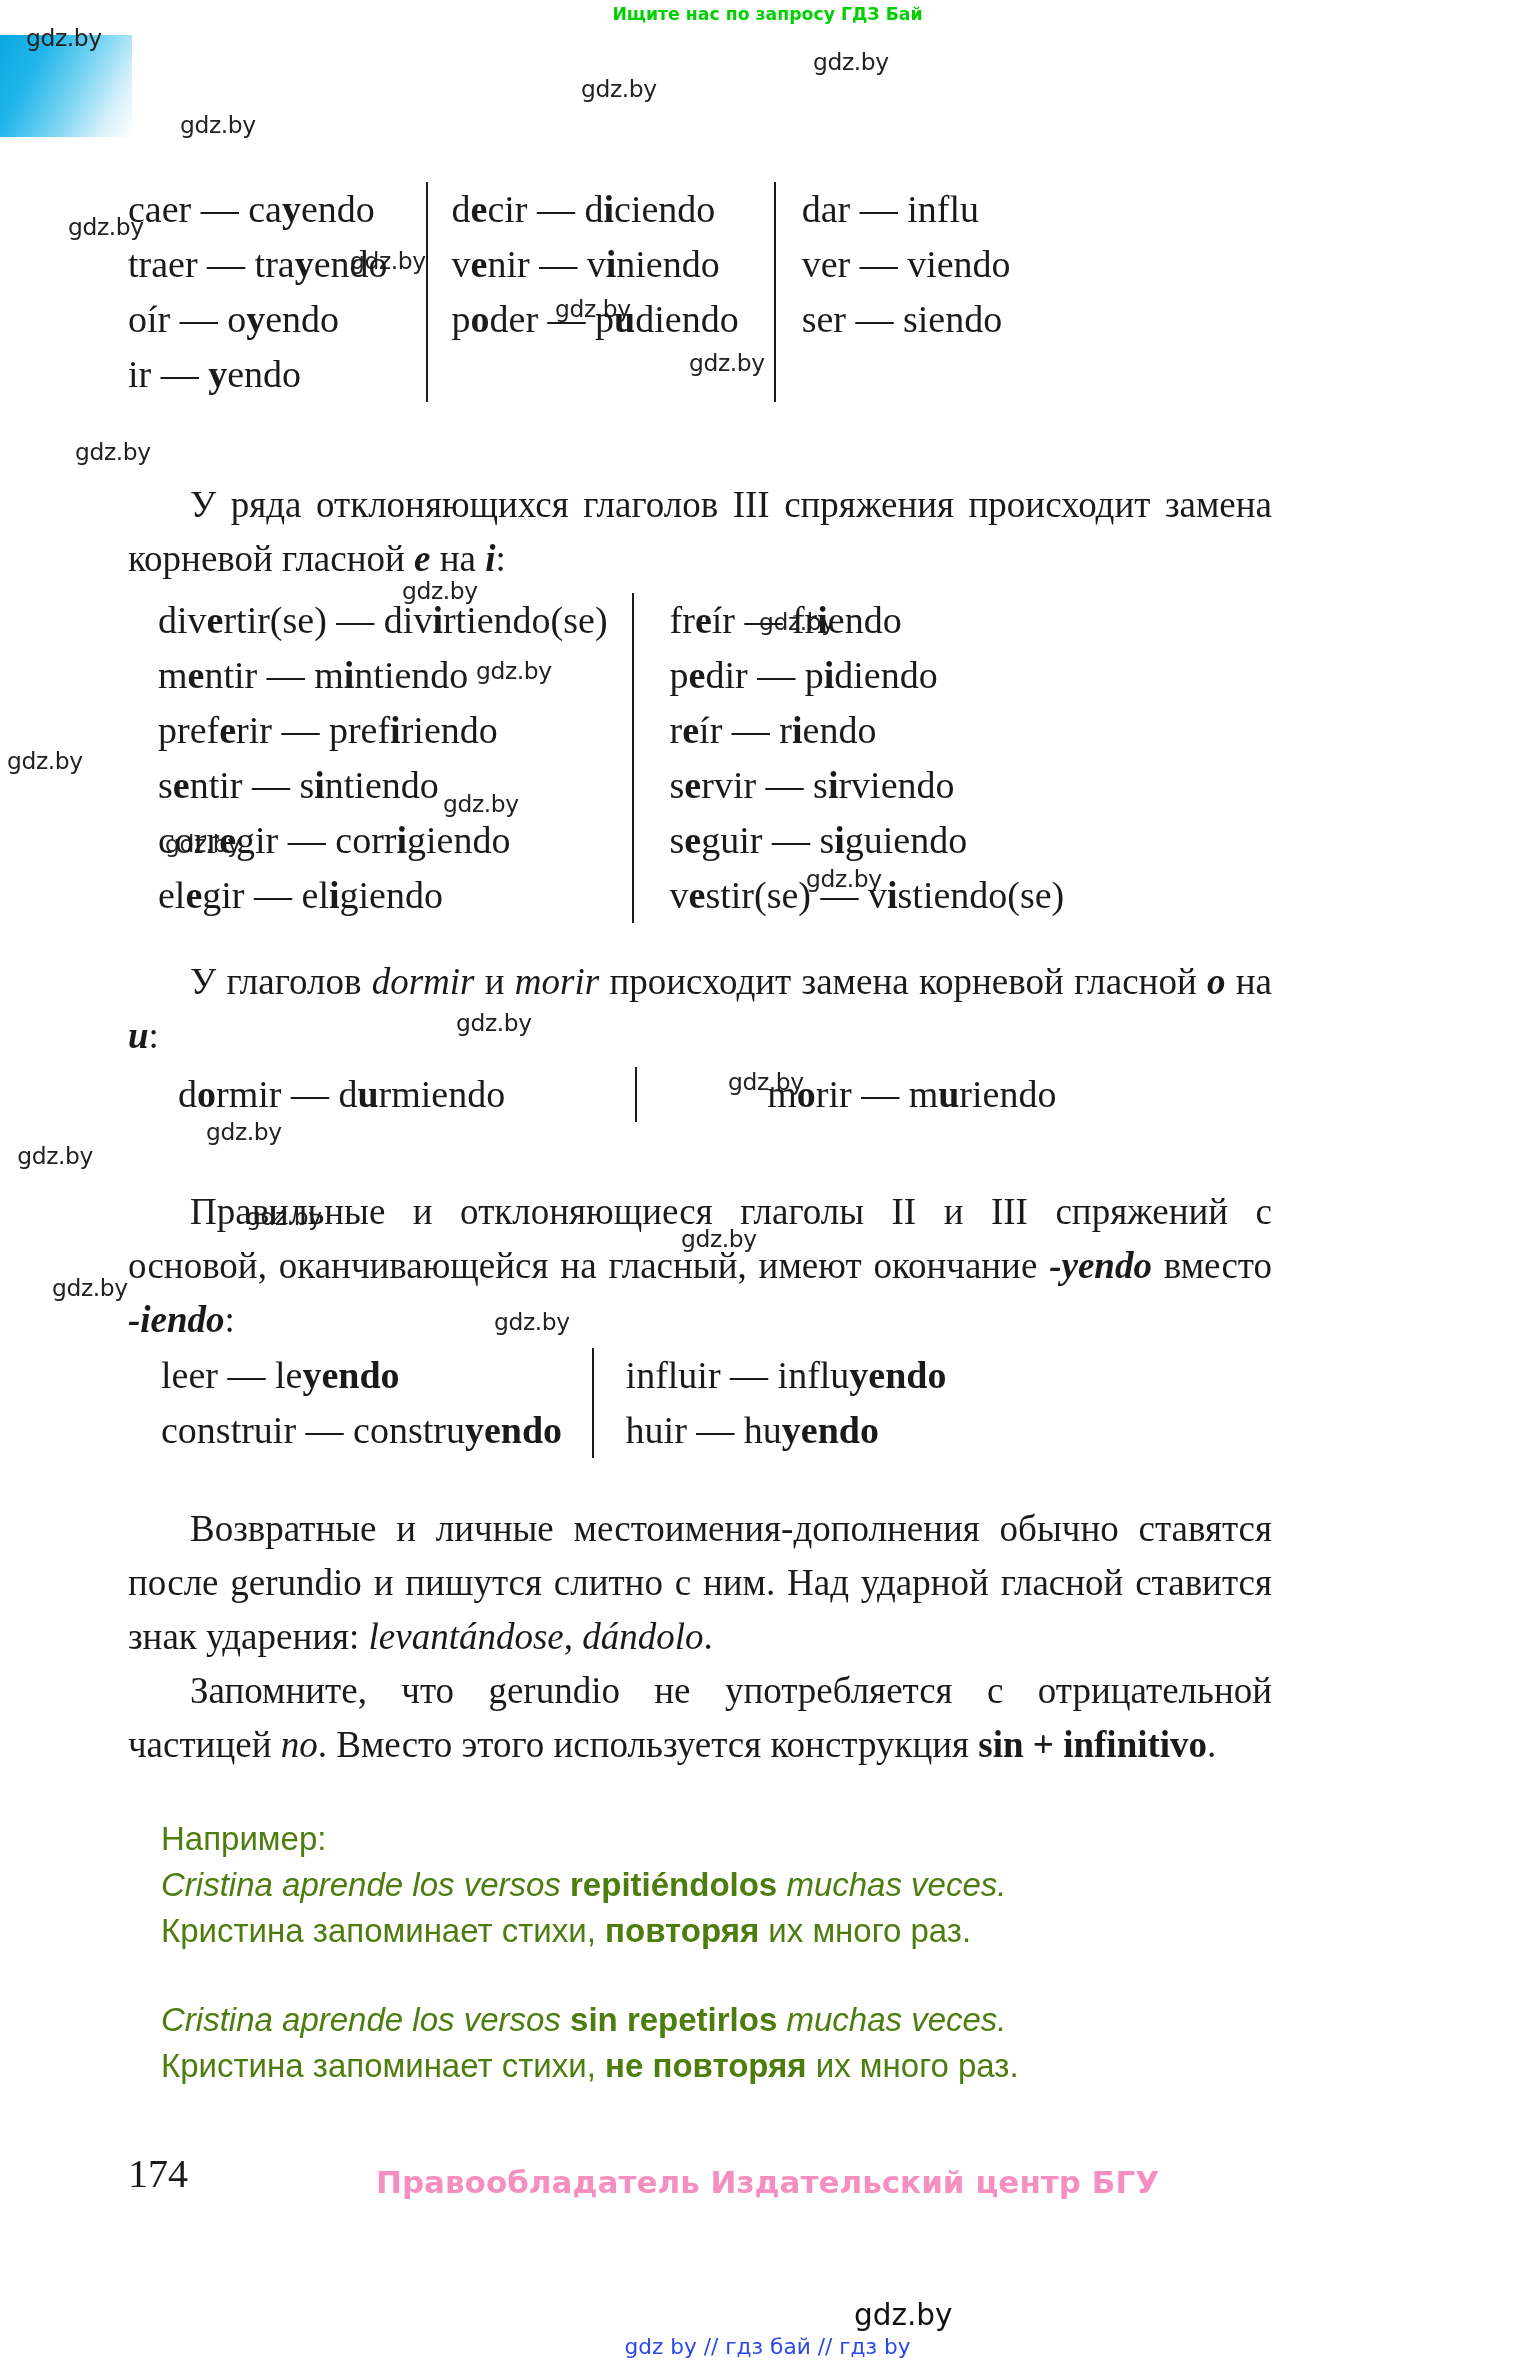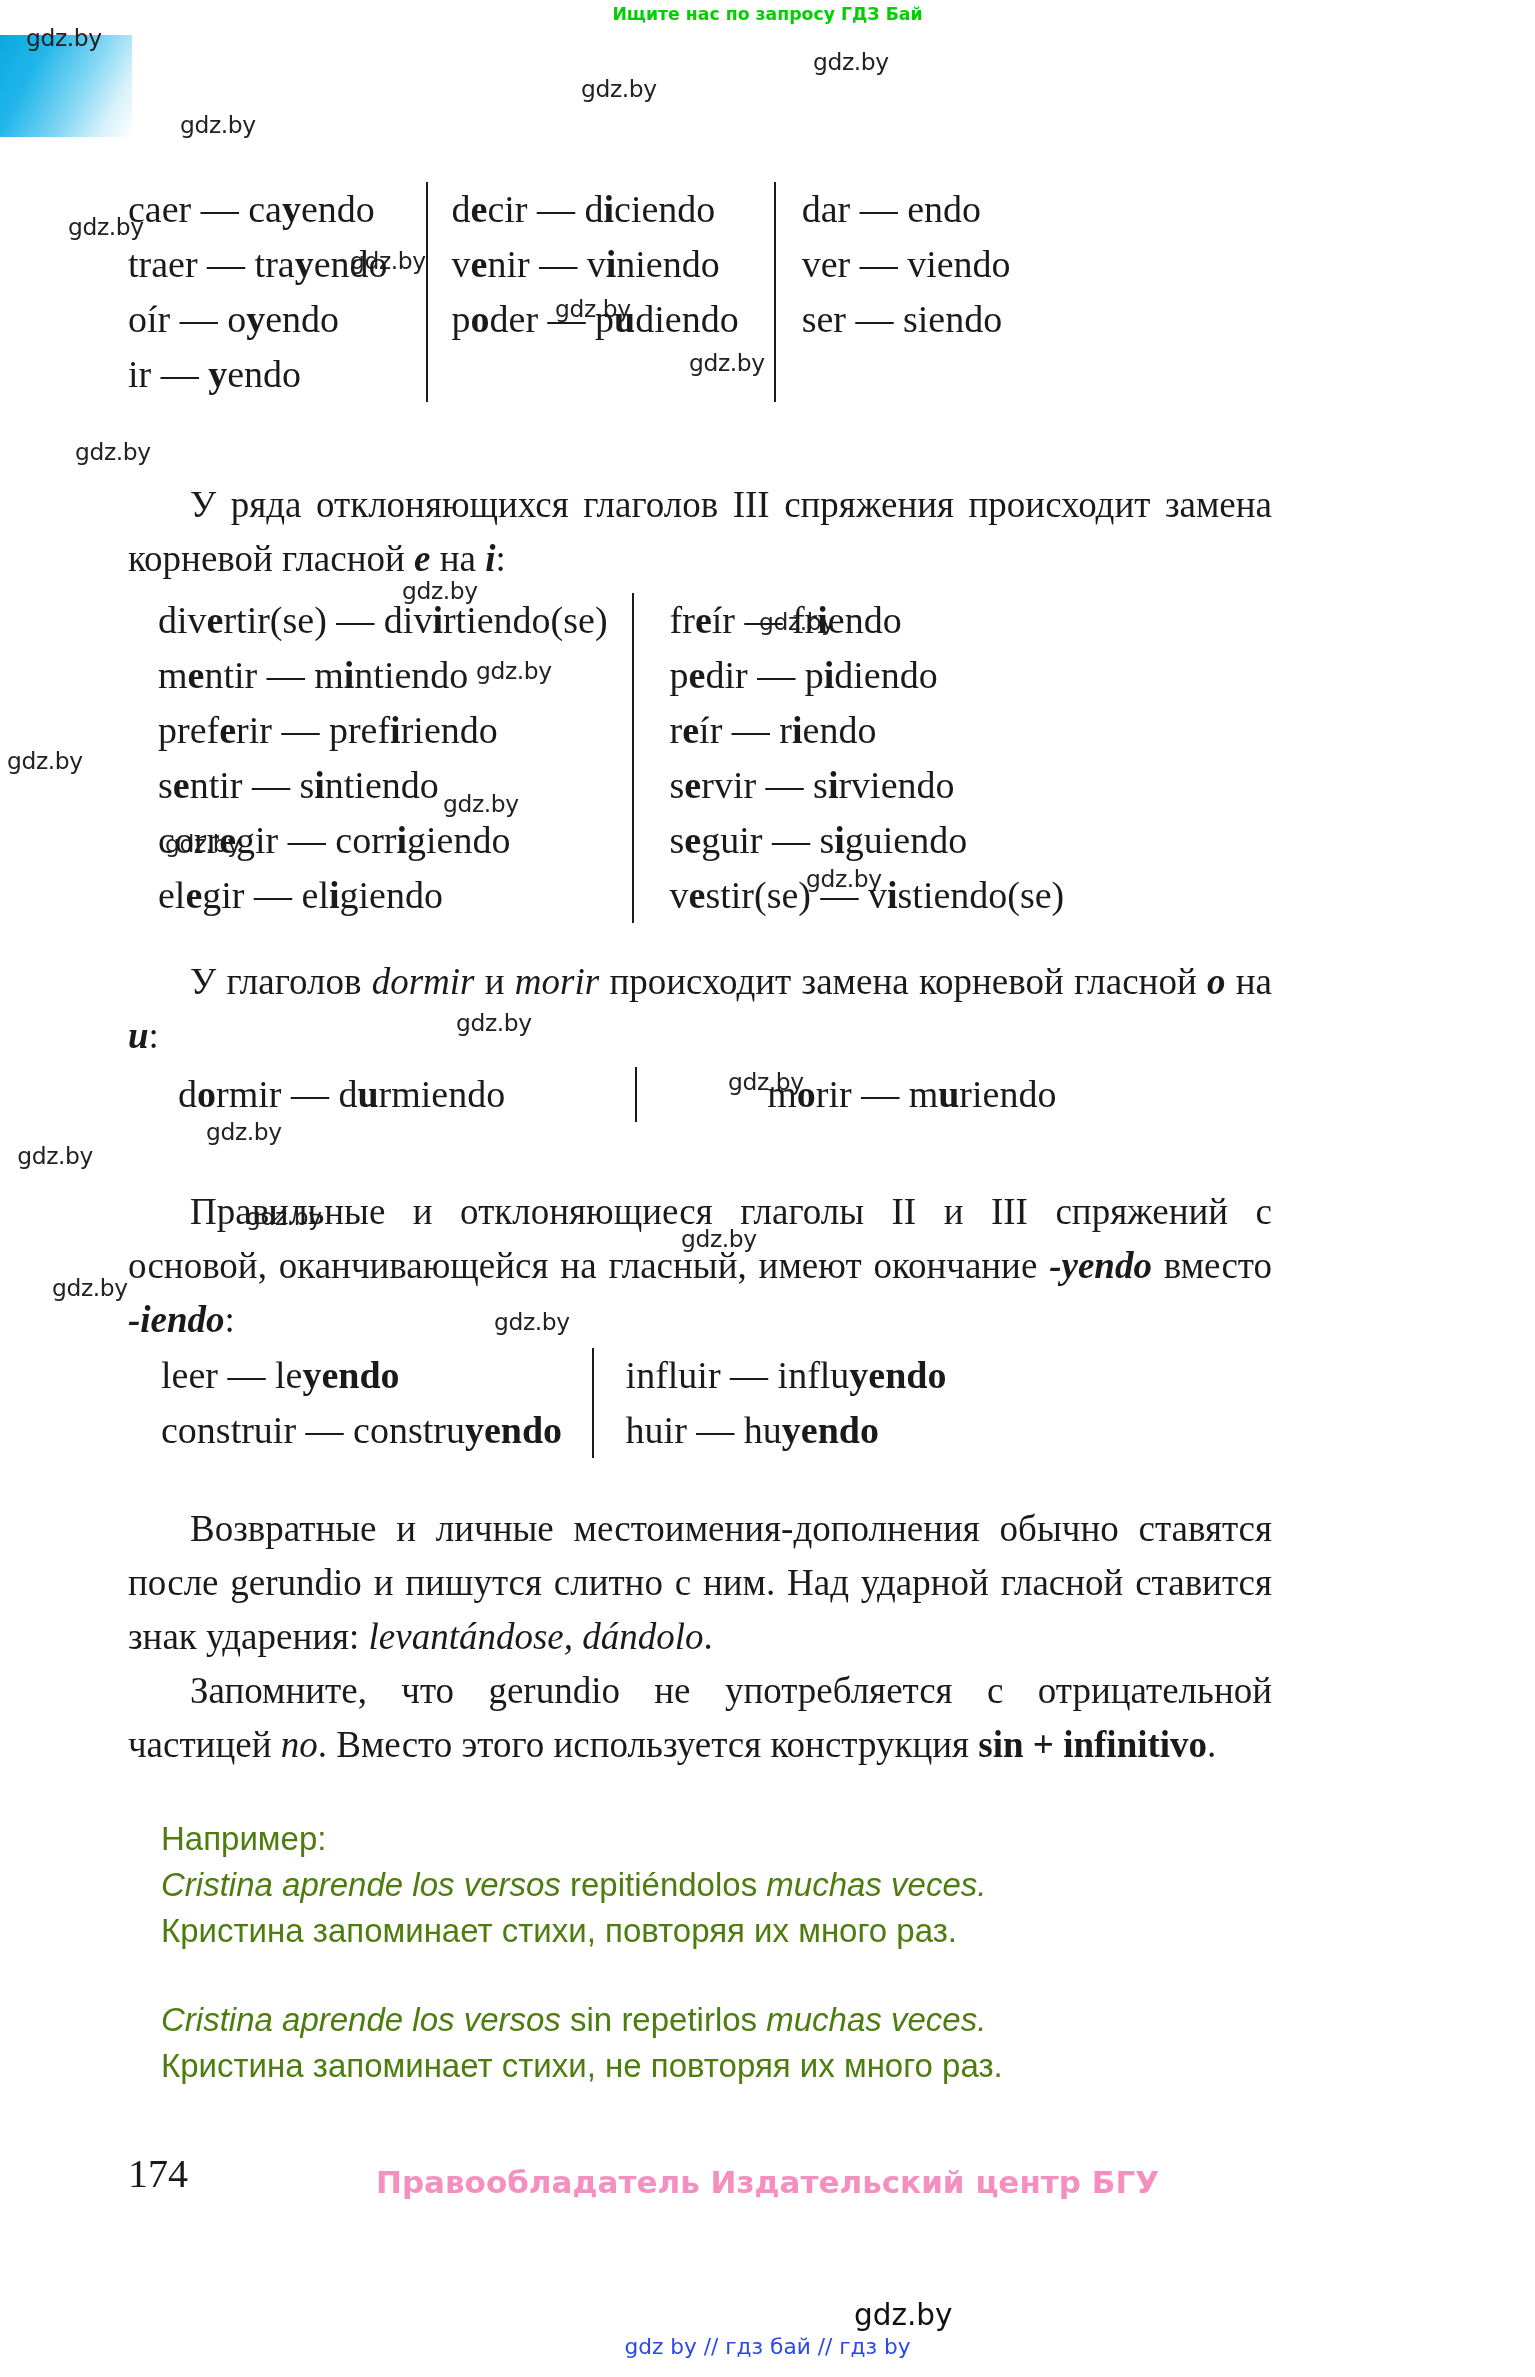--- a/index.html
+++ b/index.html
@@ -121,21 +121,21 @@
 
   .ex-block {
     position: absolute;
     font-family: "Liberation Sans", sans-serif;
     font-size: 33px;
     line-height: 46px;
     color: #4d7c0f;
   }
   .ex-line { white-space: nowrap; }
   .ex-line i { font-style: italic; }
-  .ex-line b { font-weight: normal; }
+  .ex-line b { font-weight: bold; }
 
   .page-number {
     position: absolute;
     font-family: "Liberation Serif", serif;
     font-size: 40px;
     color: #1a1a1a;
   }
 </style>
 </head>
 <body>
@@ -177,21 +177,21 @@
         <div class="vt-row">traer — tra<b>y</b>endo</div>
         <div class="vt-row">oír — o<b>y</b>endo</div>
         <div class="vt-row">ir — <b>y</b>endo</div>
       </div>
       <div class="vt-col" style="padding-left: 24px; padding-right: 35px;">
         <div class="vt-row">d<b>e</b>cir — d<b>i</b>ciendo</div>
         <div class="vt-row">v<b>e</b>nir — v<b>i</b>niendo</div>
         <div class="vt-row">p<b>o</b>der — p<b>u</b>diendo</div>
       </div>
       <div class="vt-col" style="padding-left: 26px; padding-right: 0px;">
-        <div class="vt-row">dar — endo</div>
+        <div class="vt-row">dar — influ</div>
         <div class="vt-row">ver — viendo</div>
         <div class="vt-row">ser — siendo</div>
       </div>
     </div>
 
   <p class="para" id="para-1" style="left:128px; top:478px; width:1144px;">У ряда отклоняющихся глаголов III спряжения происходит замена корневой гласной <span class="bi">e</span> на <span class="bi">i</span>:</p>
 
   <div class="verb-table" id="tbl-e-i" style="left:158px; top:593px;">
       <div class="vt-col" style="padding-left: 0px; padding-right: 24px;">
         <div class="vt-row">div<b>e</b>rtir(se) — div<b>i</b>rtiendo(se)</div>

